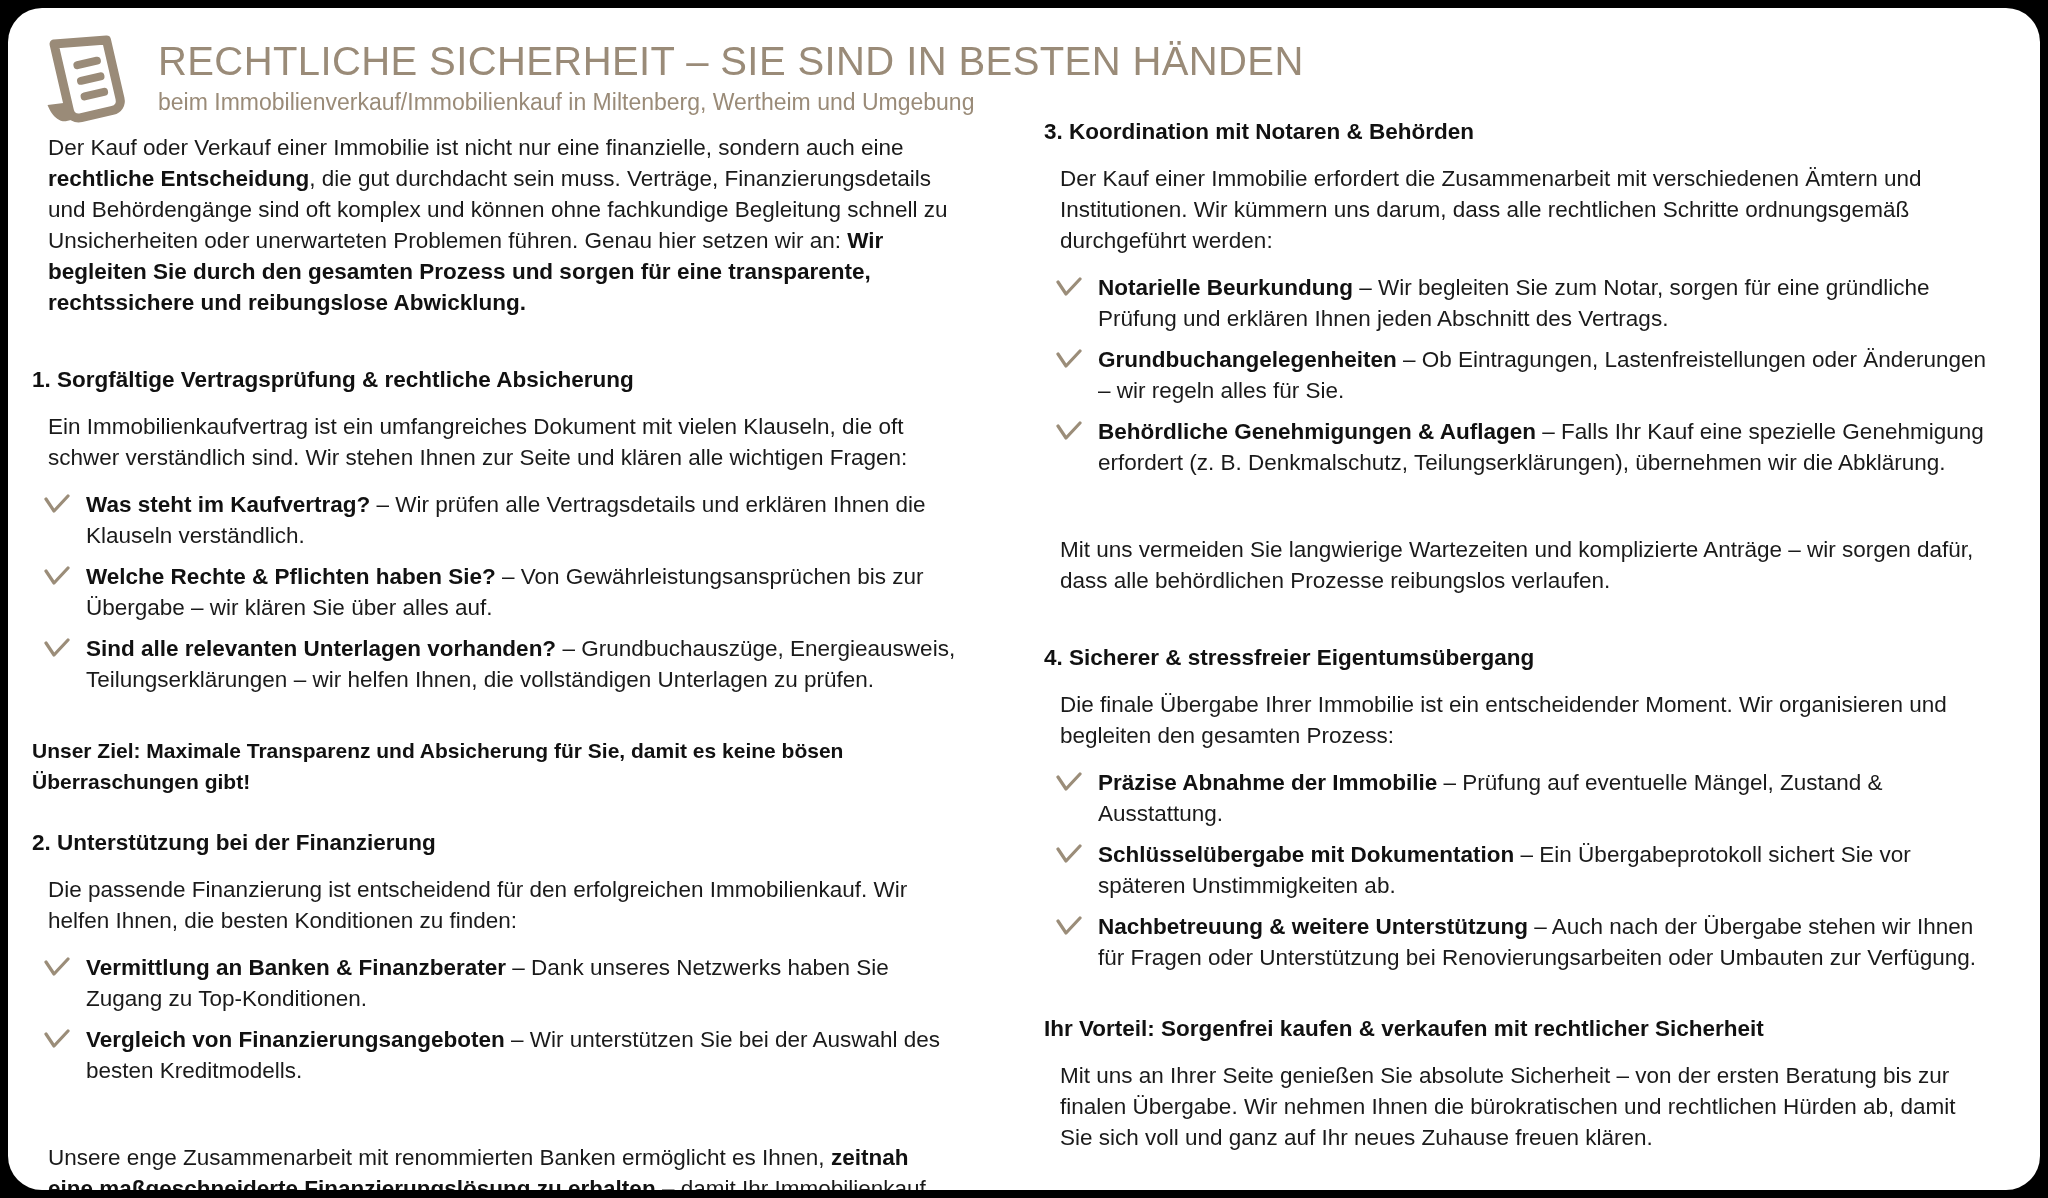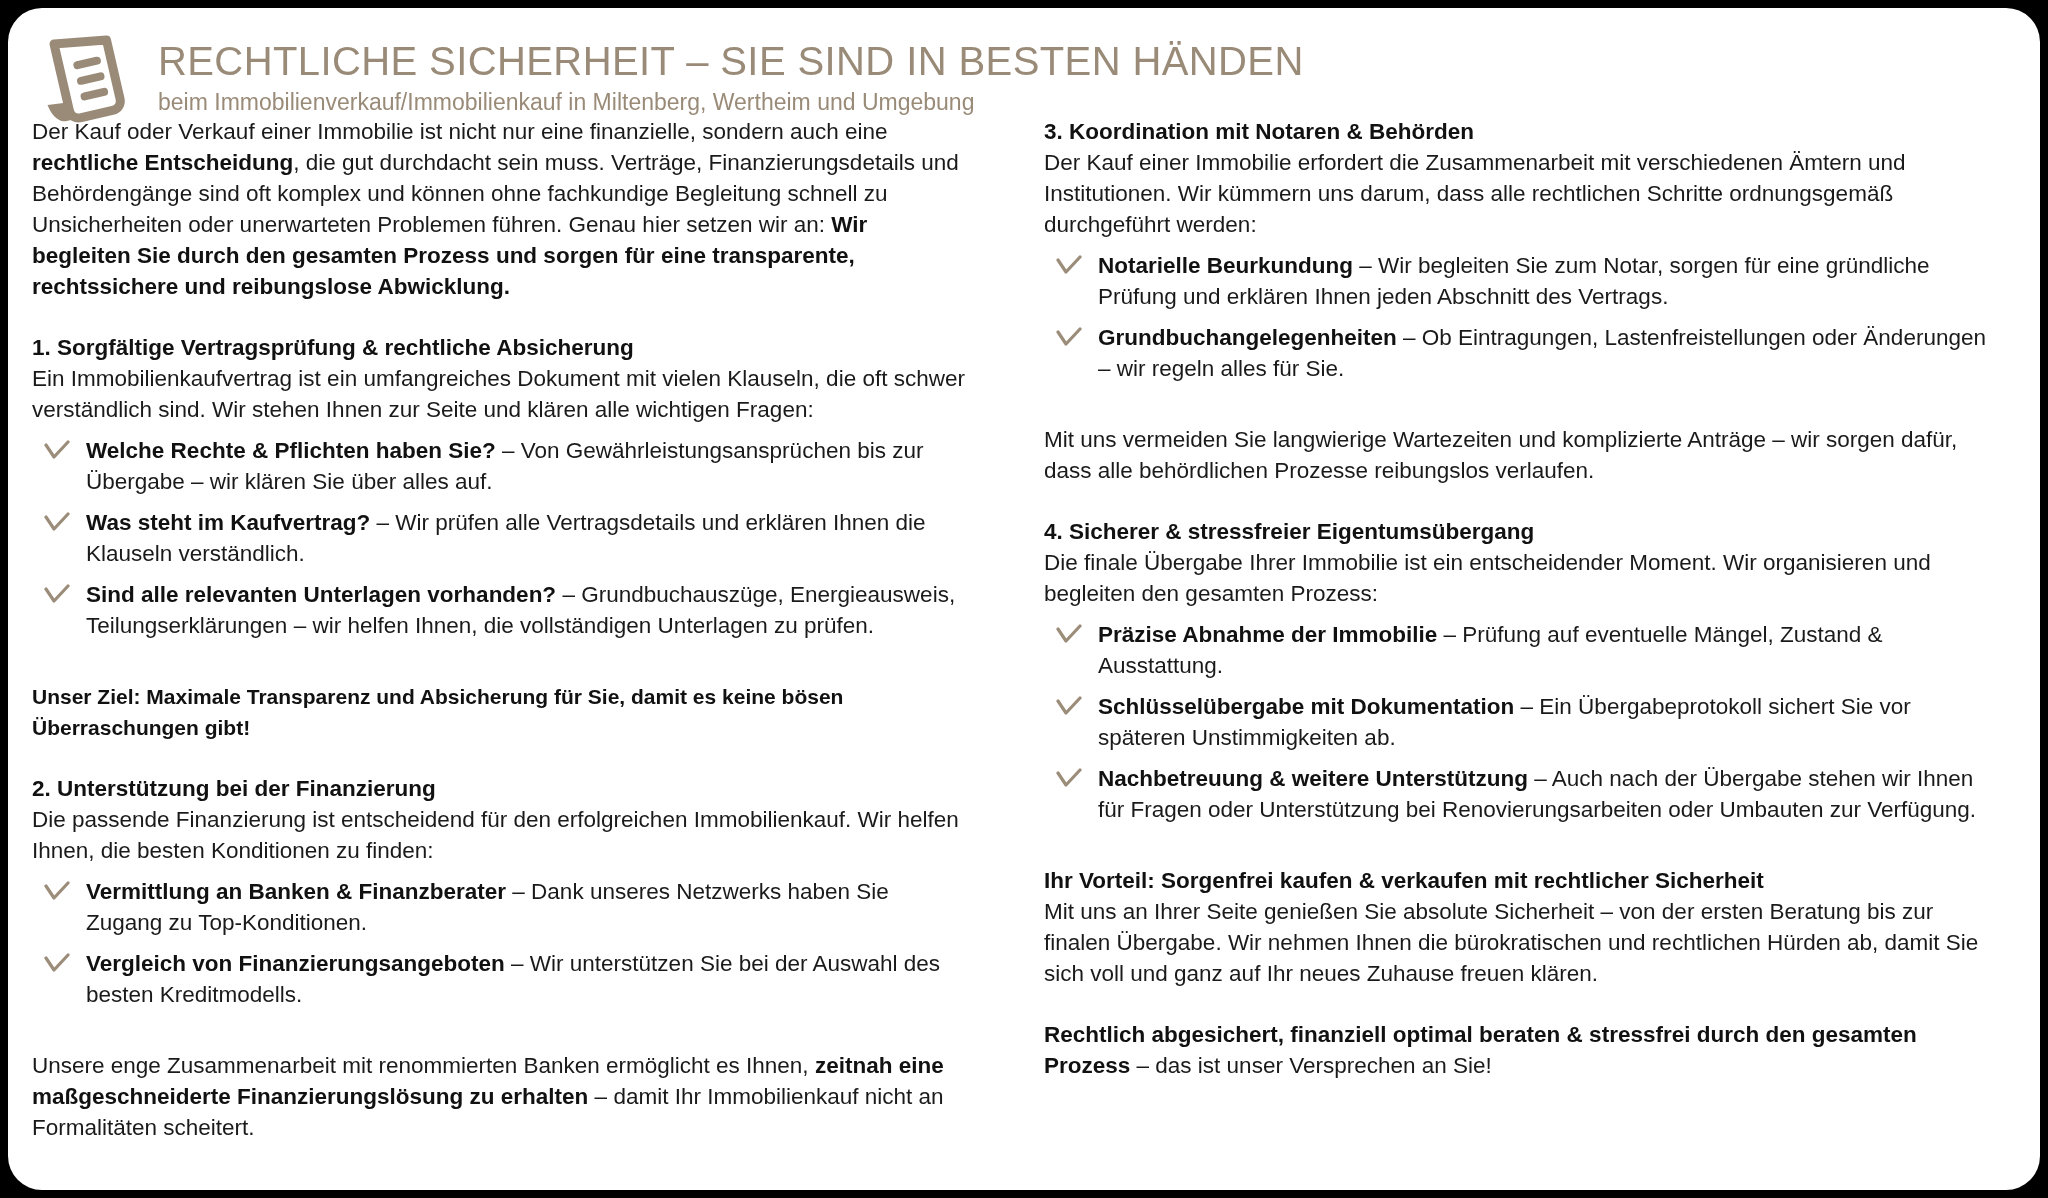--- a/index.html
+++ b/index.html
@@ -71,21 +71,21 @@
     gap: 0;
   }
   .col {
     box-sizing: border-box;
   }
   .col-left  { width: 968px; padding-right: 30px; }
   .col-gap   { width: 44px; flex: 0 0 44px; }
   .col-right { width: 960px; }
 
   p, .para {
-    margin: 0;
+    margin: 16px;
     font-size: 22.5px;
     line-height: 31px;
     color: #1a1a1a;
     text-align: left;
   }
   .spacer-md { height: 30px; }
 
   .heading {
     margin: 0;
     font-size: 22.5px;
@@ -163,29 +163,29 @@
       <h3 class="heading">1. Sorgfältige Vertragsprüfung &amp; rechtliche Absicherung</h3>
       <p class="para">Ein Immobilienkaufvertrag ist ein umfangreiches Dokument mit vielen Klauseln, die oft schwer verständlich sind. Wir stehen Ihnen zur Seite und klären alle wichtigen Fragen:</p>
 
       <ul class="checklist">
         <li>
           <span class="check-icon">
             <svg width="26" height="22" viewBox="0 0 26 22" aria-hidden="true">
               <path d="M2 5 L10 17 L24 2" fill="none" stroke="#9b8d79" stroke-width="3.2" stroke-linecap="round" stroke-linejoin="round"></path>
             </svg>
           </span>
+          <b>Was steht im Kaufvertrag?</b><span> – Wir prüfen alle Vertragsdetails und erklären Ihnen die Klauseln verständlich.</span>
+        </li>
+        <li>
+          <span class="check-icon">
+            <svg width="26" height="22" viewBox="0 0 26 22" aria-hidden="true">
+              <path d="M2 5 L10 17 L24 2" fill="none" stroke="#9b8d79" stroke-width="3.2" stroke-linecap="round" stroke-linejoin="round"></path>
+            </svg>
+          </span>
           <b>Welche Rechte &amp; Pflichten haben Sie?</b><span> – Von Gewährleistungsansprüchen bis zur Übergabe – wir klären Sie über alles auf.</span>
-        </li>
-        <li>
-          <span class="check-icon">
-            <svg width="26" height="22" viewBox="0 0 26 22" aria-hidden="true">
-              <path d="M2 5 L10 17 L24 2" fill="none" stroke="#9b8d79" stroke-width="3.2" stroke-linecap="round" stroke-linejoin="round"></path>
-            </svg>
-          </span>
-          <b>Was steht im Kaufvertrag?</b><span> – Wir prüfen alle Vertragsdetails und erklären Ihnen die Klauseln verständlich.</span>
         </li>
         <li>
           <span class="check-icon">
             <svg width="26" height="22" viewBox="0 0 26 22" aria-hidden="true">
               <path d="M2 5 L10 17 L24 2" fill="none" stroke="#9b8d79" stroke-width="3.2" stroke-linecap="round" stroke-linejoin="round"></path>
             </svg>
           </span>
           <b>Sind alle relevanten Unterlagen vorhanden?</b><span> – Grundbuchauszüge, Energieausweis, Teilungserklärungen – wir helfen Ihnen, die vollständigen Unterlagen zu prüfen.</span>
         </li>
       </ul>
@@ -240,20 +240,28 @@
           </span>
           <b>Notarielle Beurkundung</b><span> – Wir begleiten Sie zum Notar, sorgen für eine gründliche Prüfung und erklären Ihnen jeden Abschnitt des Vertrags.</span>
         </li>
         <li>
           <span class="check-icon">
             <svg width="26" height="22" viewBox="0 0 26 22" aria-hidden="true">
               <path d="M2 5 L10 17 L24 2" fill="none" stroke="#9b8d79" stroke-width="3.2" stroke-linecap="round" stroke-linejoin="round"></path>
             </svg>
           </span>
           <b>Grundbuchangelegenheiten</b><span> – Ob Eintragungen, Lastenfreistellungen oder Änderungen – wir regeln alles für Sie.</span>
+        </li>
+        <li>
+          <span class="check-icon">
+            <svg width="26" height="22" viewBox="0 0 26 22" aria-hidden="true">
+              <path d="M2 5 L10 17 L24 2" fill="none" stroke="#9b8d79" stroke-width="3.2" stroke-linecap="round" stroke-linejoin="round"></path>
+            </svg>
+          </span>
+          <b>Behördliche Genehmigungen &amp; Auflagen</b><span> – Falls Ihr Kauf eine spezielle Genehmigung erfordert (z. B. Denkmalschutz, Teilungserklärungen), übernehmen wir die Abklärung.</span>
         </li>
       </ul>
 
       <div class="spacer-md"></div>
 
       <p class="para">Mit uns vermeiden Sie langwierige Wartezeiten und komplizierte Anträge – wir sorgen dafür, dass alle behördlichen Prozesse reibungslos verlaufen.</p>
 
       <div class="spacer-md"></div>
 
       <h3 class="heading">4. Sicherer &amp; stressfreier Eigentumsübergang</h3>

